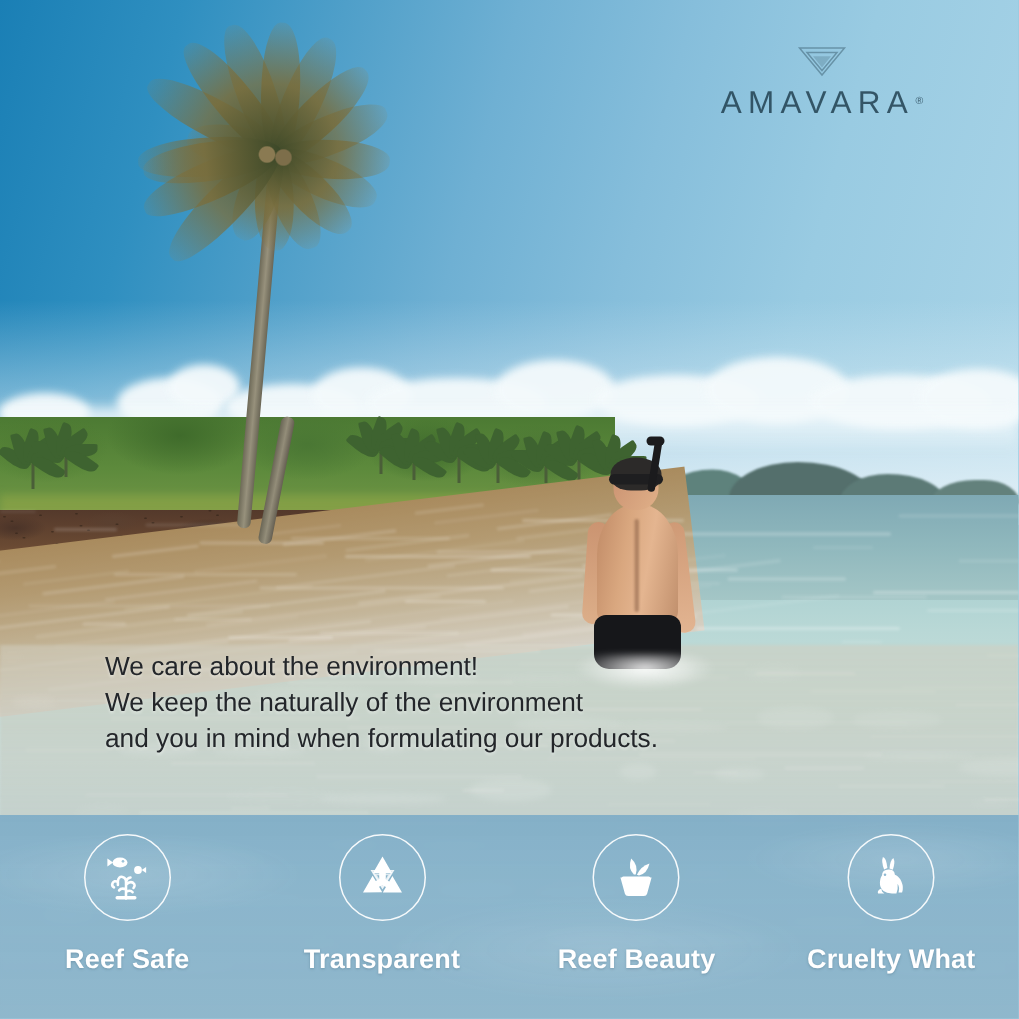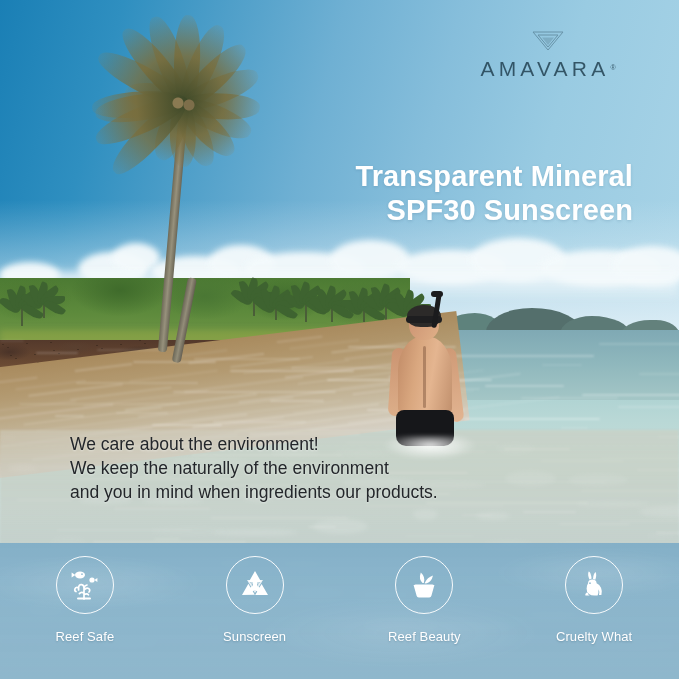--- a/index.html
+++ b/index.html
@@ -225,21 +225,21 @@
   .badges {
     position:absolute; left:0; top:0; width:679px; height:136px;
     display:flex; align-items:flex-start; padding-top:13px;
   }
   .badge { flex:1; display:flex; flex-direction:column; align-items:center; }
   .badge-circle {
     width:58px; height:58px; border:1.6px solid rgba(255,255,255,.92);
     border-radius:50%; display:flex; align-items:center; justify-content:center;
   }
   .badge-label {
-    margin-top:15px; color:#fff; font-size:13px; font-weight:400;
+    margin-top:15px; color:#fff; font-size:18px; font-weight:700;
     letter-spacing:.1px; text-shadow:0 1px 2px rgba(40,70,90,.28);
   }
 
   
   .logo-wrap { position:absolute; left:448px; top:30px; width:200px; text-align:center; }
   .logo-mark { display:block; margin:0 auto 5px; opacity:.38; }
   .logo-word {
     font-size:21px; letter-spacing:4.2px; color:#1e3c4c; font-weight:400;
     opacity:.82; position:relative; display:inline-block;
   }
@@ -683,29 +683,25 @@
   <div class="logo-wrap">
     <svg class="logo-mark" width="34" height="22" viewBox="0 0 34 22">
       <polygon points="2,2 32,2 17,20" fill="none" stroke="#1e3c4c" stroke-width="1"></polygon>
       <polygon points="7,5 27,5 17,17" fill="none" stroke="#1e3c4c" stroke-width="1"></polygon>
       <polygon points="11,7.5 23,7.5 17,15" fill="#1e3c4c" opacity=".5"></polygon>
     </svg>
     <span class="logo-word">AMAVARA</span><span class="logo-word logo-tm">®</span>
   </div>
 
 
-  <div class="headline">
-    <div>Transparent Mineral</div>
-    <div>SPF30 Sunscreen</div>
-  </div>
 
   <div class="body-copy">
     <div>We care about the environment!</div>
     <div>We keep the naturally of the environment</div>
-    <div>and you in mind when ingredients our products.</div>
+    <div>and you in mind when formulating our products.</div>
   </div>
 
   <div class="band">
     <div class="band-tex"></div>
     <div class="badges">
 
       <div class="badge">
         <div class="badge-circle">
           <svg width="38" height="38" viewBox="0 0 38 38">
             <g fill="#fff">
@@ -732,21 +728,21 @@
           <svg width="36" height="36" viewBox="0 0 36 36">
             <g fill="#fff">
               <path d="M18 4 L24.4 15.2 L20.2 15.2 L20.2 21 L15.8 21 L15.8 15.2 L11.6 15.2 Z"></path>
               <path d="M5 28 L11.4 16.8 L13.5 20.4 L18.5 17.6 L20.7 21.4 L15.7 24.2 L17.8 27.8 Z"></path>
               <path d="M31 28 L18.2 28 L20.3 24.4 L15.3 21.6 L17.5 17.8 L22.5 20.6 L24.6 17 Z"></path>
             </g>
             <polygon points="18,13.5 25,13.5 18,25 11,13.5" fill="none" stroke="#fff" stroke-width="1.1" opacity=".85"></polygon>
             <polygon points="18,16 22.6,16 18,23.4 13.4,16" fill="none" stroke="#fff" stroke-width="1" opacity=".7"></polygon>
           </svg>
         </div>
-        <div class="badge-label">Sunscreen</div>
+        <div class="badge-label">Transparent</div>
       </div>
 
       <div class="badge">
         <div class="badge-circle">
           <svg width="38" height="38" viewBox="0 0 38 38">
             <g fill="#fff">
               <path d="M17.6 17 Q13.4 13.2 15.8 6.4 Q20.8 11 18.8 17 Z"></path>
               <path d="M19.6 17.2 Q22.2 11.4 28 9.6 Q26.4 16.4 21 17.6 Z"></path>
               <path d="M8.6 19 L29.4 19 L26.4 29.8 Q26 31.4 24.2 31.4 L13.8 31.4 Q12 31.4 11.6 29.8 Z"></path>
             </g>

